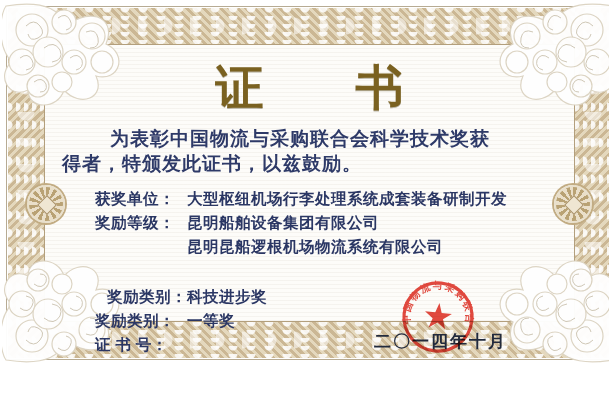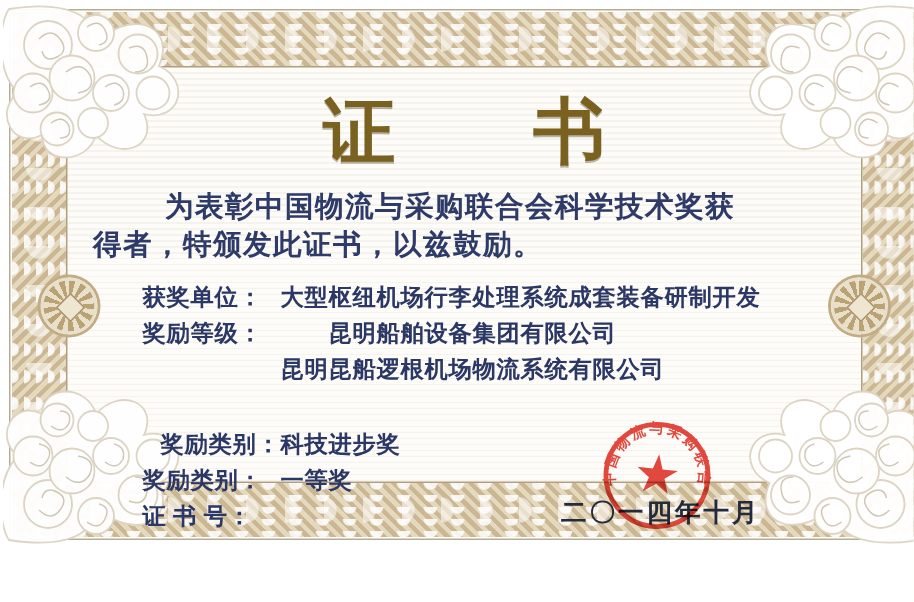--- a/index.html
+++ b/index.html
@@ -52,21 +52,21 @@
     text-shadow:0 1px 0 rgba(60,45,8,.35);}
   
   .intro{position:absolute;top:126px;left:62px;width:492px;color:#2e3a68;
     font-size:19px;line-height:25px;font-weight:bold;letter-spacing:1px;}
   .intro .l1{text-indent:48px;}
   
   .fields{position:absolute;left:95px;top:187px;color:#2b3764;font-weight:bold;}
   .row{display:flex;font-size:15.5px;line-height:24px;letter-spacing:.5px;}
   .row .label{width:92px;flex:none;}
   .row.gap{margin-top:26px;text-align:right;}
-  .winner-values div{line-height:24px;text-align:center;}
+  .winner-values div{line-height:24px;}
   .certno{font-family:"Liberation Serif","DejaVu Serif",serif;letter-spacing:.5px;}
   
   .date{position:absolute;left:374px;top:330px;color:#222a3c;font-size:17px;
     font-weight:bold;letter-spacing:2px;}
   
   .seal{position:absolute;left:386px;top:265px;width:104px;height:104px;
     mix-blend-mode:multiply;opacity:.92;transform:rotate(6deg);}
 </style>
 </head>
 <body>

